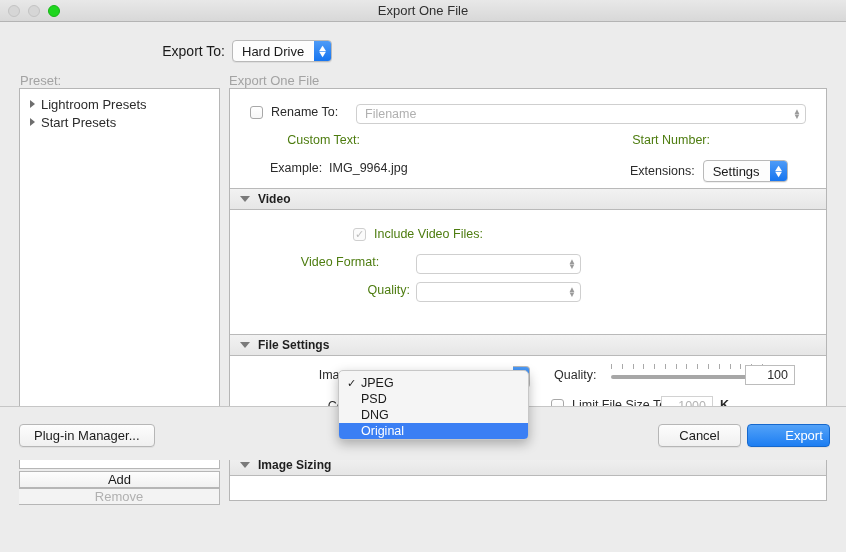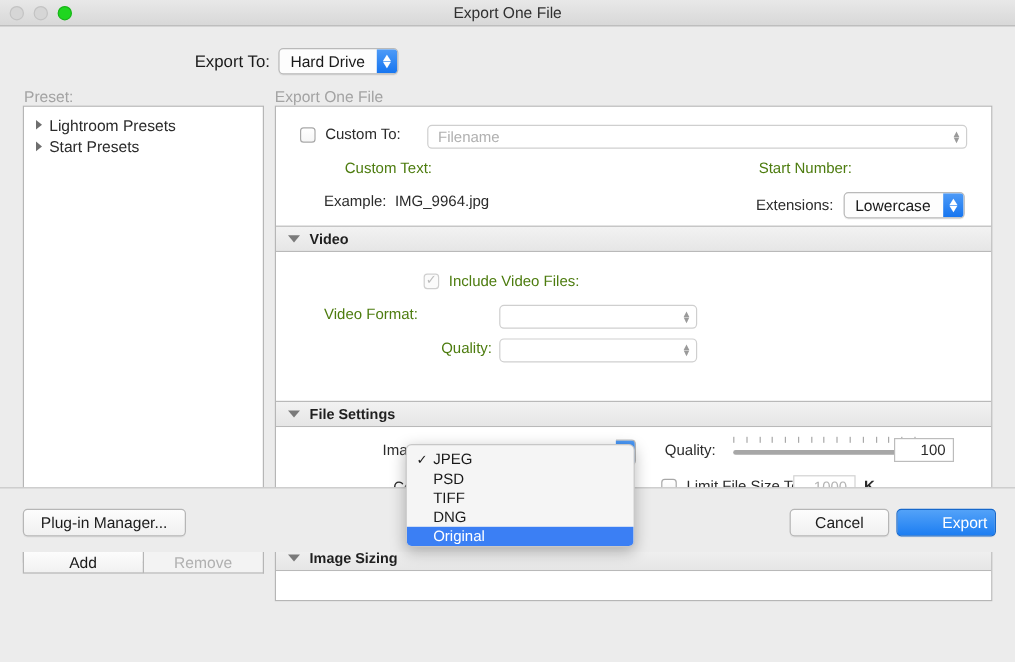--- a/index.html
+++ b/index.html
@@ -102,23 +102,24 @@
   }
   .preset-item:first-child { margin-top: 6px; }
   .tri {
     width: 0; height: 0;
     border-left: 5px solid #6e6e6e;
     border-top: 4px solid transparent;
     border-bottom: 4px solid transparent;
     margin-right: 6px;
   }
   .preset-buttons {
-    position: absolute; left: 19px; top: 390px;
+    position: absolute; left: 19px; top: 403px;
     width: 201px; height: 20px;
     display: flex;
+    flex-direction: column;
   }
   .pbtn {
     flex: 1 1 50%;
     display: flex; align-items: center; justify-content: center;
     font-size: 13px; color: #1a1a1a;
     background: linear-gradient(to bottom, #fdfdfd, #f1f1f1);
     border: 1px solid #b6b6b6;
     cursor: default;
   }
   .pbtn + .pbtn { border-left: none; }
@@ -338,21 +339,21 @@
     </div>
 
     <div class="panel">
       <div class="panel-inner">
 
         <div class="sect-body" style="top:0; height:99px;">
           <div class="row" style="left:20px; top:16px;">
             <div class="checkbox">
                 <span class="mark"></span>
               </div>
-            <div class="rlabel" style="margin-left:8px;">Custom To:</div>
+            <div class="rlabel" style="margin-left:8px;">Rename To:</div>
           </div>
           <div class="combo" style="position:absolute; left:126px; top:15px; width:450px;">
             <span>Filename</span>
             <span class="stepper">
                 <span>▲</span>
                 <span>▼</span>
               </span>
           </div>
 
           <div class="row" style="left:40px; top:44px; width:90px; justify-content:flex-end;">
@@ -362,41 +363,41 @@
             <div class="rlabel dim">Start Number:</div>
           </div>
 
           <div class="row" style="left:40px; top:72px;">
             <div class="rlabel">Example:</div>
             <div class="rlabel" style="margin-left:7px;">IMG_9964.jpg</div>
           </div>
           <div class="row" style="left:400px; top:71px;">
             <div class="rlabel">Extensions:</div>
             <div class="popup" style="margin-left:8px;">
-              <div class="pval">Lowercase</div>
+              <div class="pval">Settings</div>
               <div class="chev">
                   <span>▲</span>
                   <span>▼</span>
                 </div>
             </div>
           </div>
         </div>
 
         <div class="sect-head" style="top:99px;">
           <div class="dtri"></div>
           <div class="stitle">Video</div>
         </div>
         <div class="sect-body" style="top:121px; height:124px;">
           <div class="row" style="left:123px; top:17px;">
             <div class="checkbox dim">
                 <span class="mark">✓</span>
               </div>
             <div class="rlabel dim" style="margin-left:8px;">Include Video Files:</div>
           </div>
-          <div class="row" style="left:40px; top:45px; width:140px; justify-content:flex-start;">
+          <div class="row" style="left:40px; top:45px; width:140px; justify-content:center;">
             <div class="rlabel dim">Video Format:</div>
           </div>
           <div class="combo" style="position:absolute; left:186px; top:44px; width:165px;">
             <span></span>
             <span class="stepper">
                 <span>▲</span>
                 <span>▼</span>
               </span>
           </div>
           <div class="row" style="left:40px; top:73px; width:140px; justify-content:flex-end;">
@@ -485,24 +486,20 @@
     <div class="menu-item">
       <span class="chk">✓</span>
       <span>JPEG</span>
     </div>
     <div class="menu-item">
       <span class="chk"></span>
       <span>PSD</span>
     </div>
     <div class="menu-item">
       <span class="chk"></span>
-      <span>TIFF</span>
-    </div>
-    <div class="menu-item">
-      <span class="chk"></span>
       <span>DNG</span>
     </div>
     <div class="menu-item selected">
       <span class="chk"></span>
       <span>Original</span>
     </div>
   </div>
 
   <div class="bottom">
     <div class="btn" id="plugin-btn">Plug-in Manager...</div>

